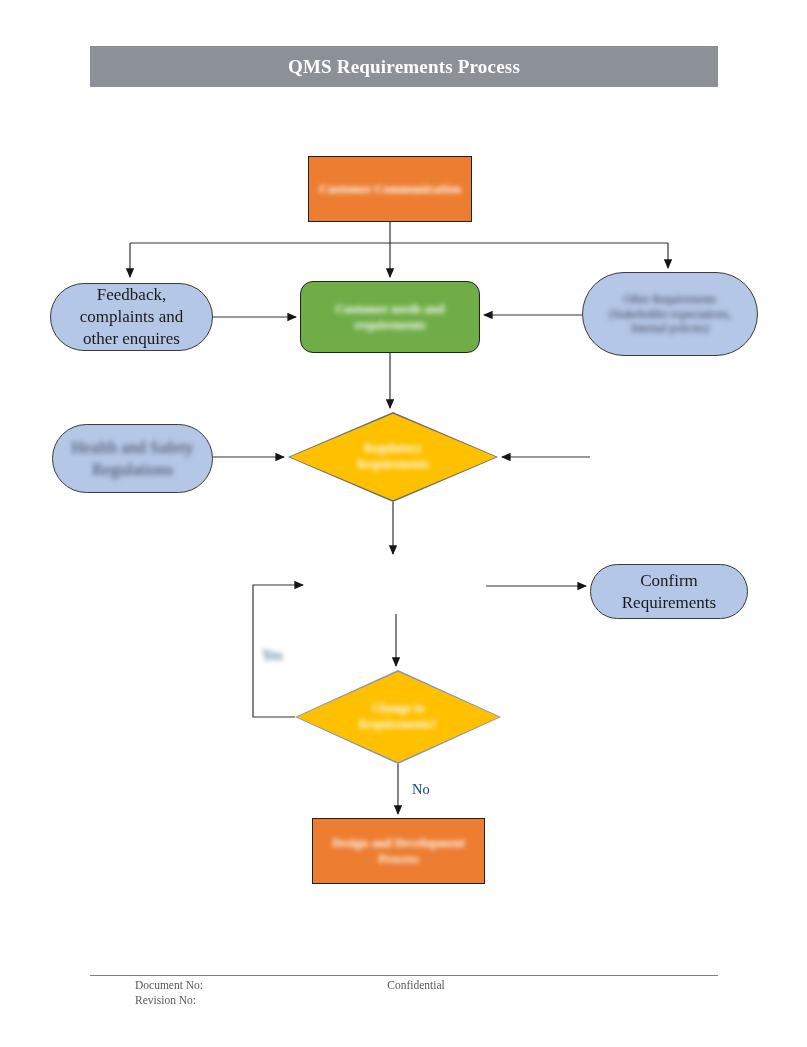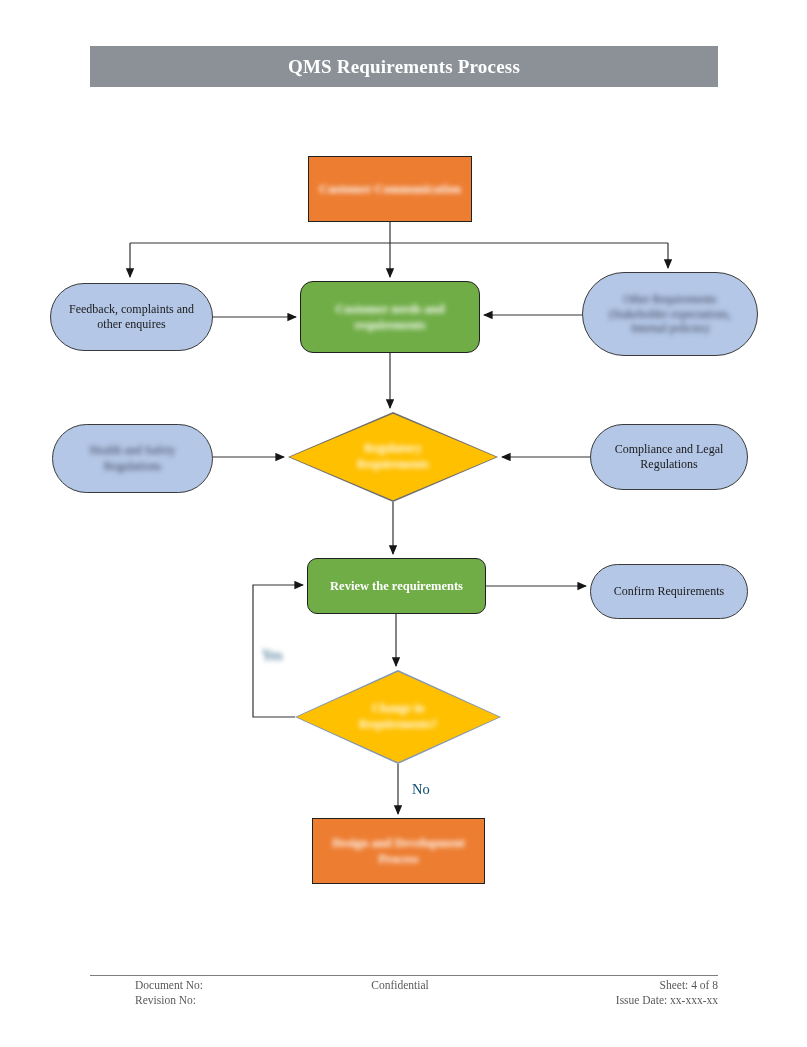--- a/index.html
+++ b/index.html
@@ -12,21 +12,21 @@
   #banner .title{color:#ffffff;font-weight:bold;font-size:19px;letter-spacing:.2px;}
 
   
   #section-heading{position:absolute;left:90px;top:106px;width:620px;font-weight:bold;
                    font-size:16px;color:#000;}
   #section-heading .num{display:inline-block;width:50px;}
 
   
   .shape{position:absolute;box-sizing:border-box;display:flex;align-items:center;
          justify-content:center;text-align:center;line-height:1.28;padding:4px 10px;}
-  .stadium{background:#B4C7E7;border:1.2px solid #3a3a3a;color:#1a1a1a;font-size:12px;}
+  .stadium{background:#B4C7E7;border:1.2px solid #3a3a3a;color:#1a1a1a;font-size:17px;}
   .greenbox{background:#70AD47;border:1.6px solid #212121;color:#ffffff;font-weight:bold;font-size:12.5px;}
   .orangebox{background:#ED7D31;border:1.6px solid #212121;color:#ffffff;font-weight:bold;font-size:12.5px;}
 
   .blur{filter:blur(2.6px);}
   .blur-dark{filter:blur(2.8px);color:#3d4456;}
 
   
   #orange1{left:308px;top:156px;width:164px;height:66px;}
   #feedback{left:50px;top:283px;width:163px;height:68px;border-radius:34px;}
   #green1{left:300px;top:281px;width:180px;height:72px;border-radius:13px;}
@@ -55,21 +55,21 @@
   #yes-label{left:262px;top:648px;}
   #no-label{left:412px;top:781px;font-size:14.5px;}
 
   
   #arrows{position:absolute;left:0;top:0;width:807px;height:1047px;pointer-events:none;}
 
   
   #footer-rule{position:absolute;left:90px;top:975px;width:628px;height:1px;background:#7f7f7f;}
   .footer-text{position:absolute;font-size:11.5px;color:#595959;line-height:1.32;}
   #footer-left{left:90px;top:978px;text-align:left;margin-left:45px;}
-  #footer-center{left:86px;top:978px;width:628px;text-align:center;}
+  #footer-center{left:102px;top:978px;width:628px;text-align:center;}
   #footer-right{left:398px;top:978px;width:320px;text-align:right;}
 
   #bottom-bar{position:absolute;left:0;top:1041px;width:807px;height:6px;background:#7EA6E0;}
 </style>
 </head>
 <body>
 
 <div id="page">
 
   <div id="banner">
@@ -122,27 +122,21 @@
     <span class="blur-dark">Health and Safety Regulations</span>
   </div>
 
   <div id="diamond1" class="diamond">
     <div class="d-out"></div>
     <div class="d-in">
       <span class="blur">Regulatory Requirements</span>
     </div>
   </div>
 
-  <div id="compliance" class="shape stadium">
-    <span>Compliance and Legal Regulations</span>
-  </div>
 
-  <div id="review" class="shape greenbox">
-    <span>Review the requirements</span>
-  </div>
 
   <div id="confirm" class="shape stadium">
     <span>Confirm Requirements</span>
   </div>
 
   <div id="diamond2" class="diamond">
     <div class="d-out"></div>
     <div class="d-in">
       <span class="blur">Change in Requirements?</span>
     </div>
@@ -154,20 +148,16 @@
   <div id="orange2" class="shape orangebox">
     <span class="blur">Design and Development Process</span>
   </div>
 
   <div id="footer-rule"></div>
   <div id="footer-left" class="footer-text">
     <div>Document No:</div>
     <div>Revision No:</div>
   </div>
   <div id="footer-center" class="footer-text">Confidential</div>
-  <div id="footer-right" class="footer-text">
-    <div>Sheet: 4 of 8</div>
-    <div>Issue Date: xx-xxx-xx</div>
-  </div>
 
   <div id="bottom-bar"></div>
 
 </div>
 
 </body></html>

